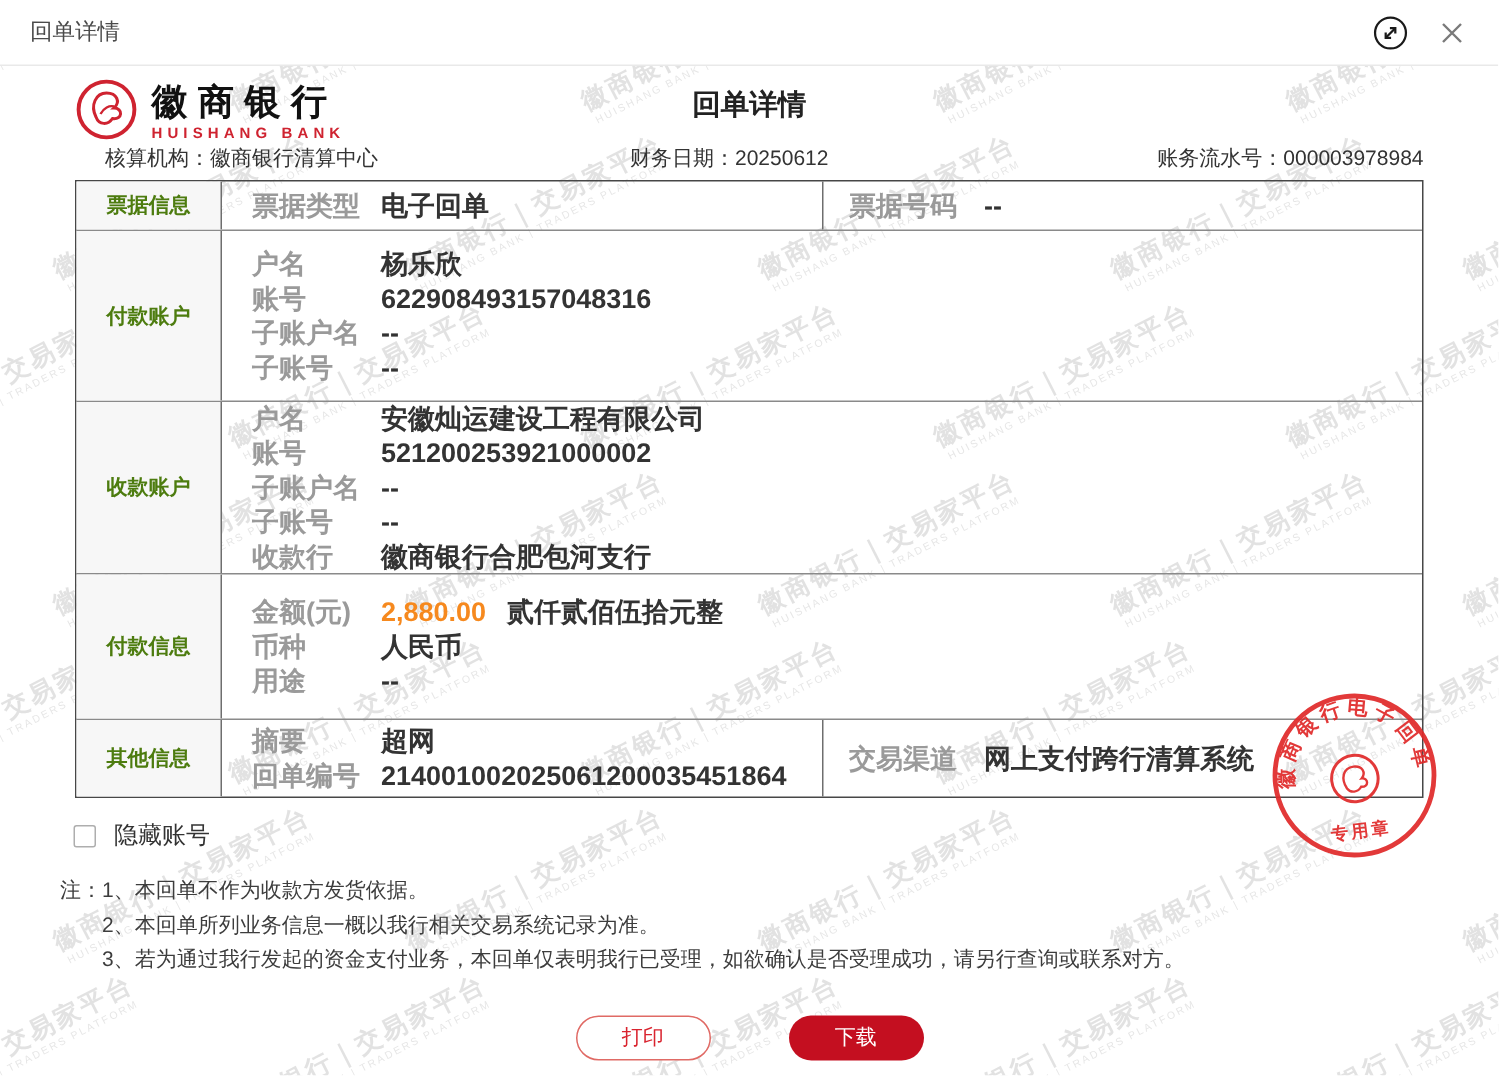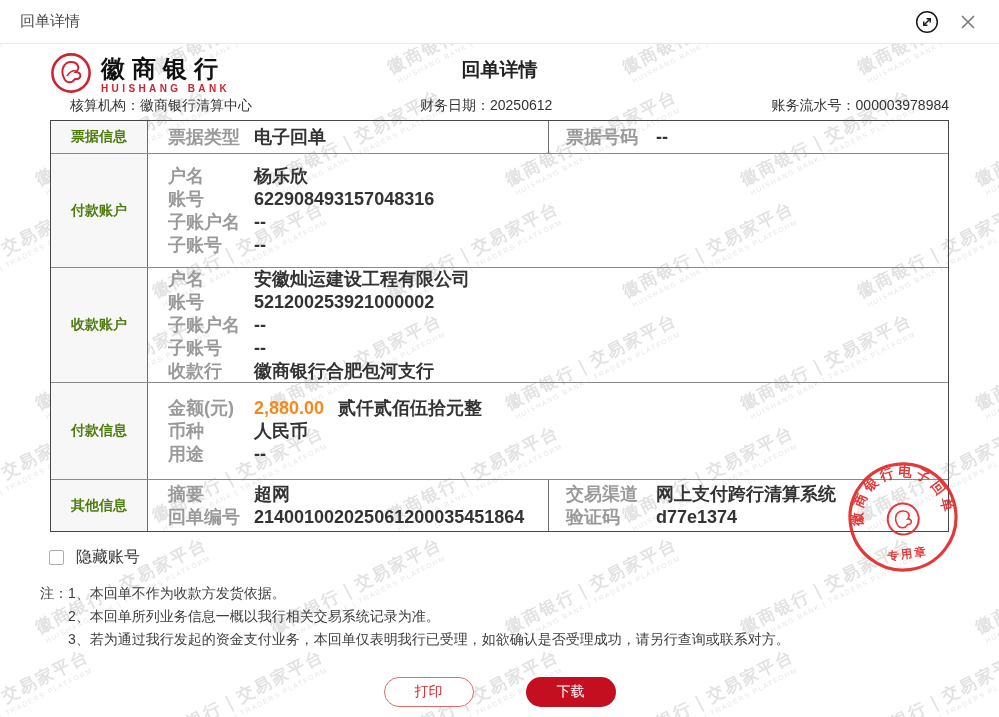--- a/index.html
+++ b/index.html
@@ -363,24 +363,20 @@
             <div class="line">
               <span class="fl">回单编号</span>
               <span class="fv">214001002025061200035451864</span>
             </div>
           </div>
           <div class="half half-r">
             <div class="line">
               <span class="fl">交易渠道</span>
               <span class="fv">网上支付跨行清算系统</span>
             </div>
-            <div class="line">
-              <span class="fl">验证码</span>
-              <span class="fv">d77e1374</span>
-            </div>
           </div>
         </div>
       </div>
     </div>
 
     <div class="layer stamp">
       <svg width="116" height="116" viewBox="0 0 116 116" fill="none">
         <circle cx="58" cy="58" r="53" stroke="#e02929" stroke-width="3.2"></circle>
         <defs>
           <path id="stamp-arc" d="M 18.4 68.6 A 41 41 0 1 1 97.6 68.6"></path>

